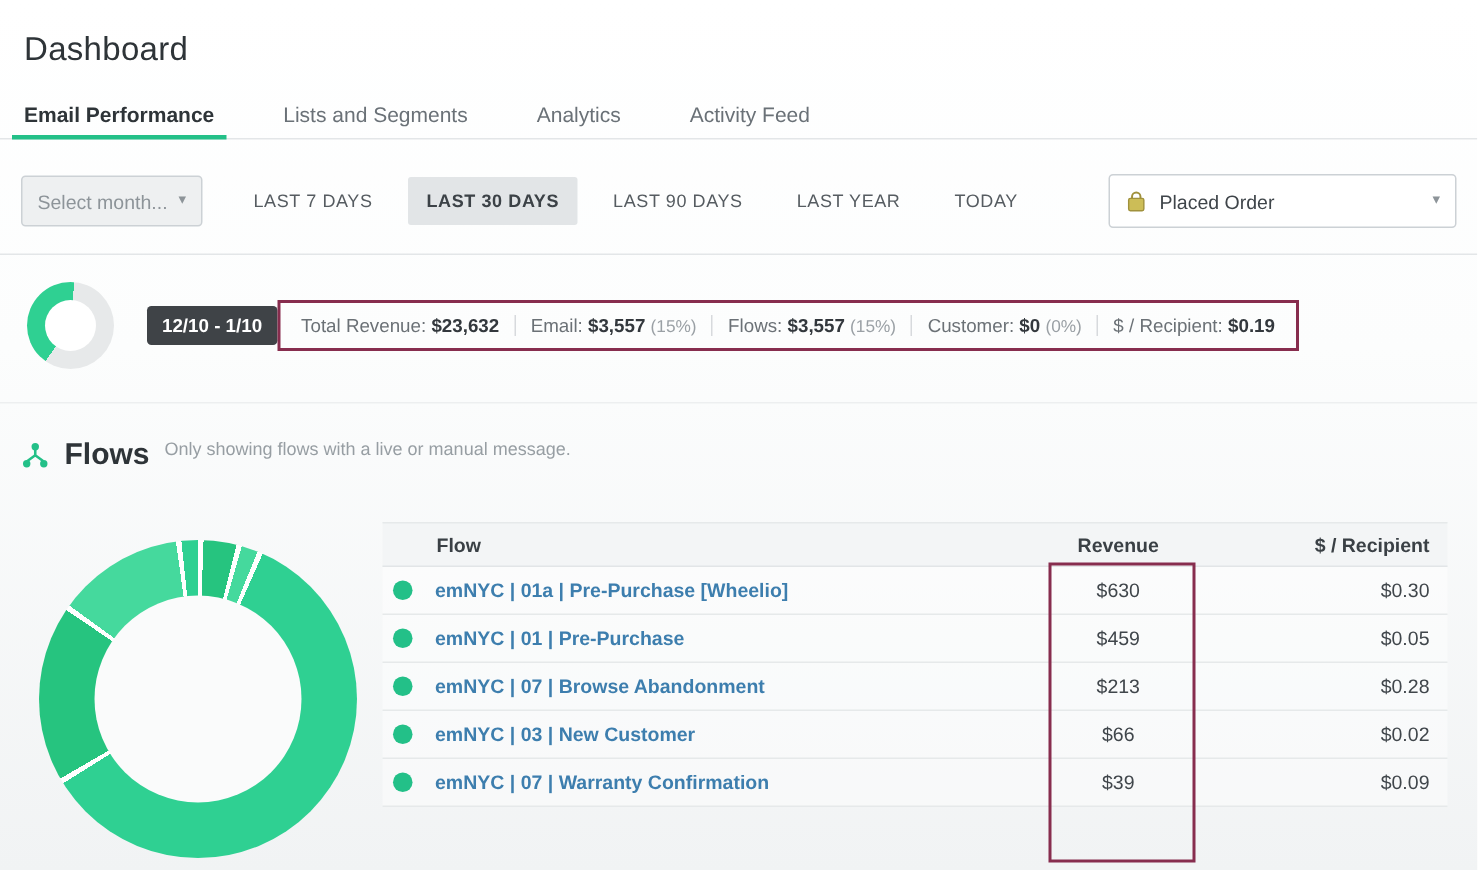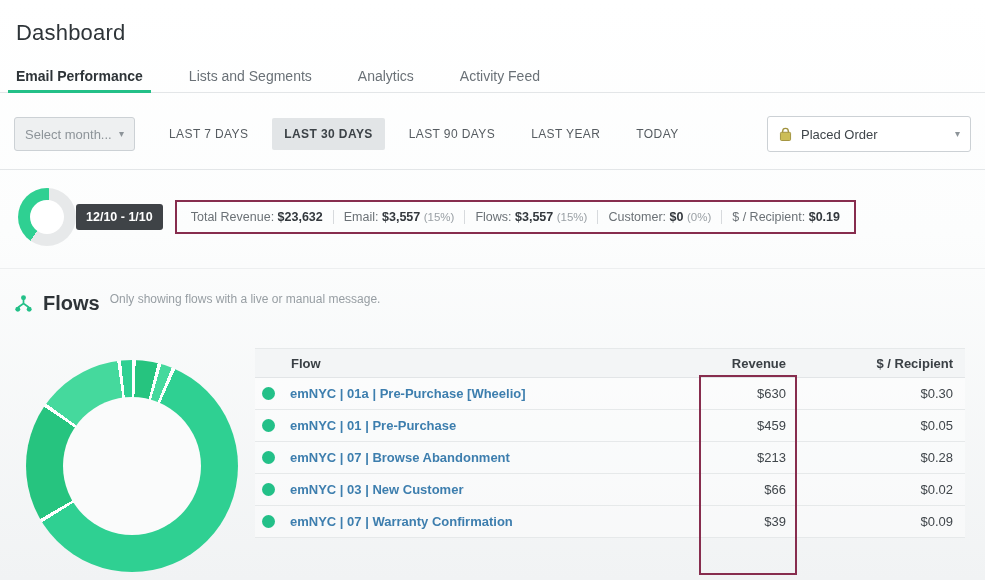--- a/index.html
+++ b/index.html
@@ -11,32 +11,32 @@
   .tabs{position:absolute;left:8px;top:60px;display:flex;gap:30px;height:33px;z-index:2}
   .tab{padding:8px 8px 9px;font-size:14px;color:#6a7177;cursor:pointer;white-space:nowrap}
   .tab.active{color:#2e3438;font-weight:700;border-bottom:3px solid var(--accent-green,#23c088)}
   .hr{position:absolute;left:0;right:0;height:1px;background:#e3e6e8}
   .hr-tabs{top:92px}
   .hr-filters{top:169px}
   .hr-summary{top:268px;background:#edeff0}
   .filter-row{position:absolute;left:14px;right:14px;top:116px;display:flex;align-items:center}
   .select{display:flex;align-items:center;height:33px;border:1px solid #ccd1d5;border-radius:3px;font-size:13px;cursor:pointer}
   .month-select{width:121px;background:#eef0f1;color:#8d9499;padding:16px 10px;justify-content:space-between}
-  .metric-select{width:204px;background:#fff;color:#3f454a;padding:17px 10px;margin-left:auto;gap:8px}
+  .metric-select{width:232px;background:#fff;color:#3f454a;padding:17px 10px;margin-left:auto;gap:8px}
   .metric-select .caret{margin-left:auto}
   .caret{color:#8d9499;font-size:10px;line-height:1}
   .ranges{display:flex;align-items:center;gap:12px;margin-left:22px}
   .range{border:none;background:transparent;font-family:inherit;font-size:12px;letter-spacing:.4px;color:#565c61;padding:9px 12px;border-radius:2px;cursor:pointer;white-space:nowrap}
   .range.active{background:#e2e5e7;color:#3c4247;font-weight:700}
   .summary{position:absolute;left:18px;top:188px;right:10px;display:flex;align-items:center}
   .small-donut{width:58px;height:58px;border-radius:50%;position:relative;flex:0 0 auto;
     background:conic-gradient(from 215deg,var(--donut-green-1,#2fd092) 0deg 150deg,#e7e9ea 150deg 360deg)}
   .small-donut .hole{position:absolute;inset:12px;border-radius:50%;background:#fff}
-  .date-badge{background:var(--badge-dark,#3f4347);color:#fff;font-size:12.5px;font-weight:700;padding:6px 10px;border-radius:3px;white-space:nowrap}
-  .stats-box{margin-left:12px;display:flex;align-items:center;border:2px solid var(--highlight-maroon,#872d4e);padding:8px 4px;font-size:12.5px}
+  .date-badge{margin-left:22px;background:var(--badge-dark,#3f4347);color:#fff;font-size:12.5px;font-weight:700;padding:6px 10px;border-radius:3px;white-space:nowrap}
+  .stats-box{display:flex;align-items:center;border:2px solid var(--highlight-maroon,#872d4e);padding:8px 4px;font-size:12.5px}
   .stat{padding:0 10px;white-space:nowrap}
   .stat + .stat{border-left:1px solid #d7dadd}
   .stat .lbl{color:#6b7176}
   .stat .val{color:#33383d;font-weight:700}
   .stat .sfx{color:#9aa0a5;font-size:11.5px}
   .flows-header{position:absolute;left:14px;top:292px;display:flex;align-items:flex-start;gap:10px}
   .flows-icon{align-self:center}
   .flows-title{font-size:20px;font-weight:700;color:#2e3438}
   .flows-subtitle{font-size:12px;color:#979ea3}
   .big-donut{position:absolute;left:26px;top:360px;width:212px;height:212px;border-radius:50%;
@@ -51,21 +51,21 @@
       var(--donut-green-2,#26c47f) 240deg 304deg,
       #fff 304deg 306deg,
       var(--donut-green-3,#45d99d) 306deg 352deg,
       #fff 352deg 354deg,
       var(--donut-green-1,#2fd092) 354deg 360deg)}
   .big-donut .hole{position:absolute;inset:37px;border-radius:50%;background:#fafbfb}
   .flows-table{position:absolute;left:255px;top:348px;width:710px}
   .t-head,.t-row{display:grid;grid-template-columns:1fr 95px 165px;align-items:center}
   .t-head{height:30px;background:#f3f5f6;border-top:1px solid #e6e9ea;border-bottom:1px solid #e2e5e7;font-size:13px;font-weight:700;color:#3a4045}
   .th-flow{padding-left:36px}
-  .th-rev,.td-rev{text-align:right;padding-right:14px}
+  .th-rev,.td-rev{text-align:center;padding-right:14px}
   .th-rec,.td-rec{text-align:right;padding-right:12px}
   .t-row{height:32px;border-bottom:1px solid #e6e9ea;font-size:13px;color:#40464b;background:rgba(255,255,255,.45)}
   .td-flow{display:flex;align-items:center;gap:15px;padding-left:7px;overflow:hidden}
   .dot{width:13px;height:13px;border-radius:50%;background:var(--accent-green,#23c088);flex:0 0 auto}
   .flow-link{color:var(--link-blue,#3d7eae);font-weight:700;text-decoration:none;cursor:pointer;white-space:nowrap}
   .rev-highlight{position:absolute;left:444px;top:27px;width:98px;height:200px;border:2px solid var(--highlight-maroon,#872d4e);pointer-events:none}
 </style>
 </head>
 <body>
 

